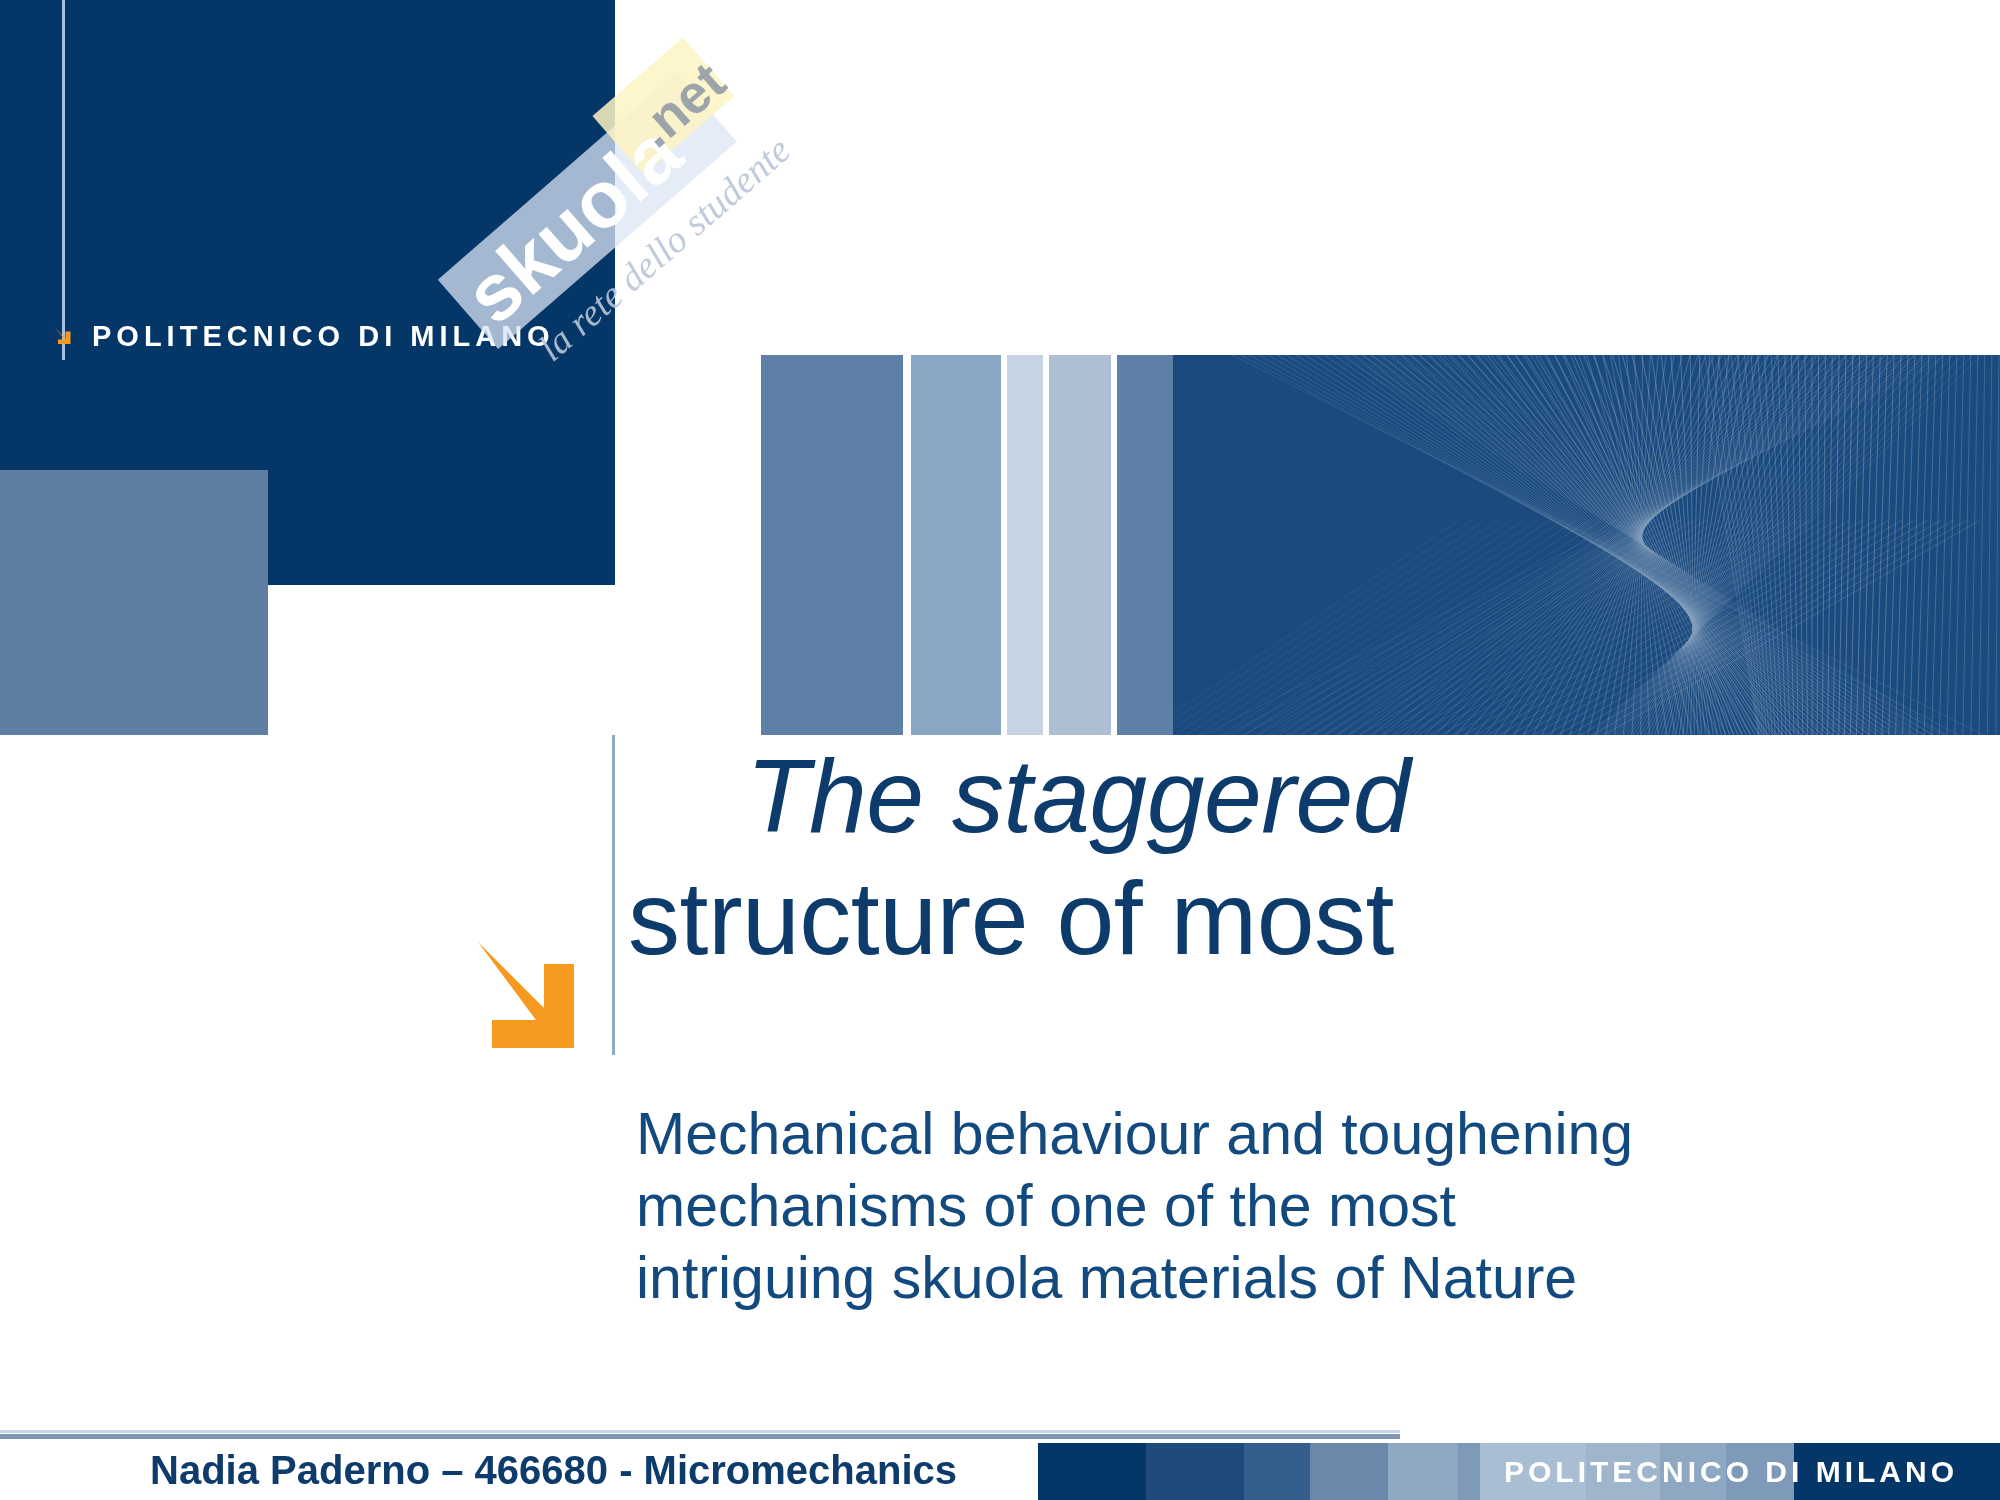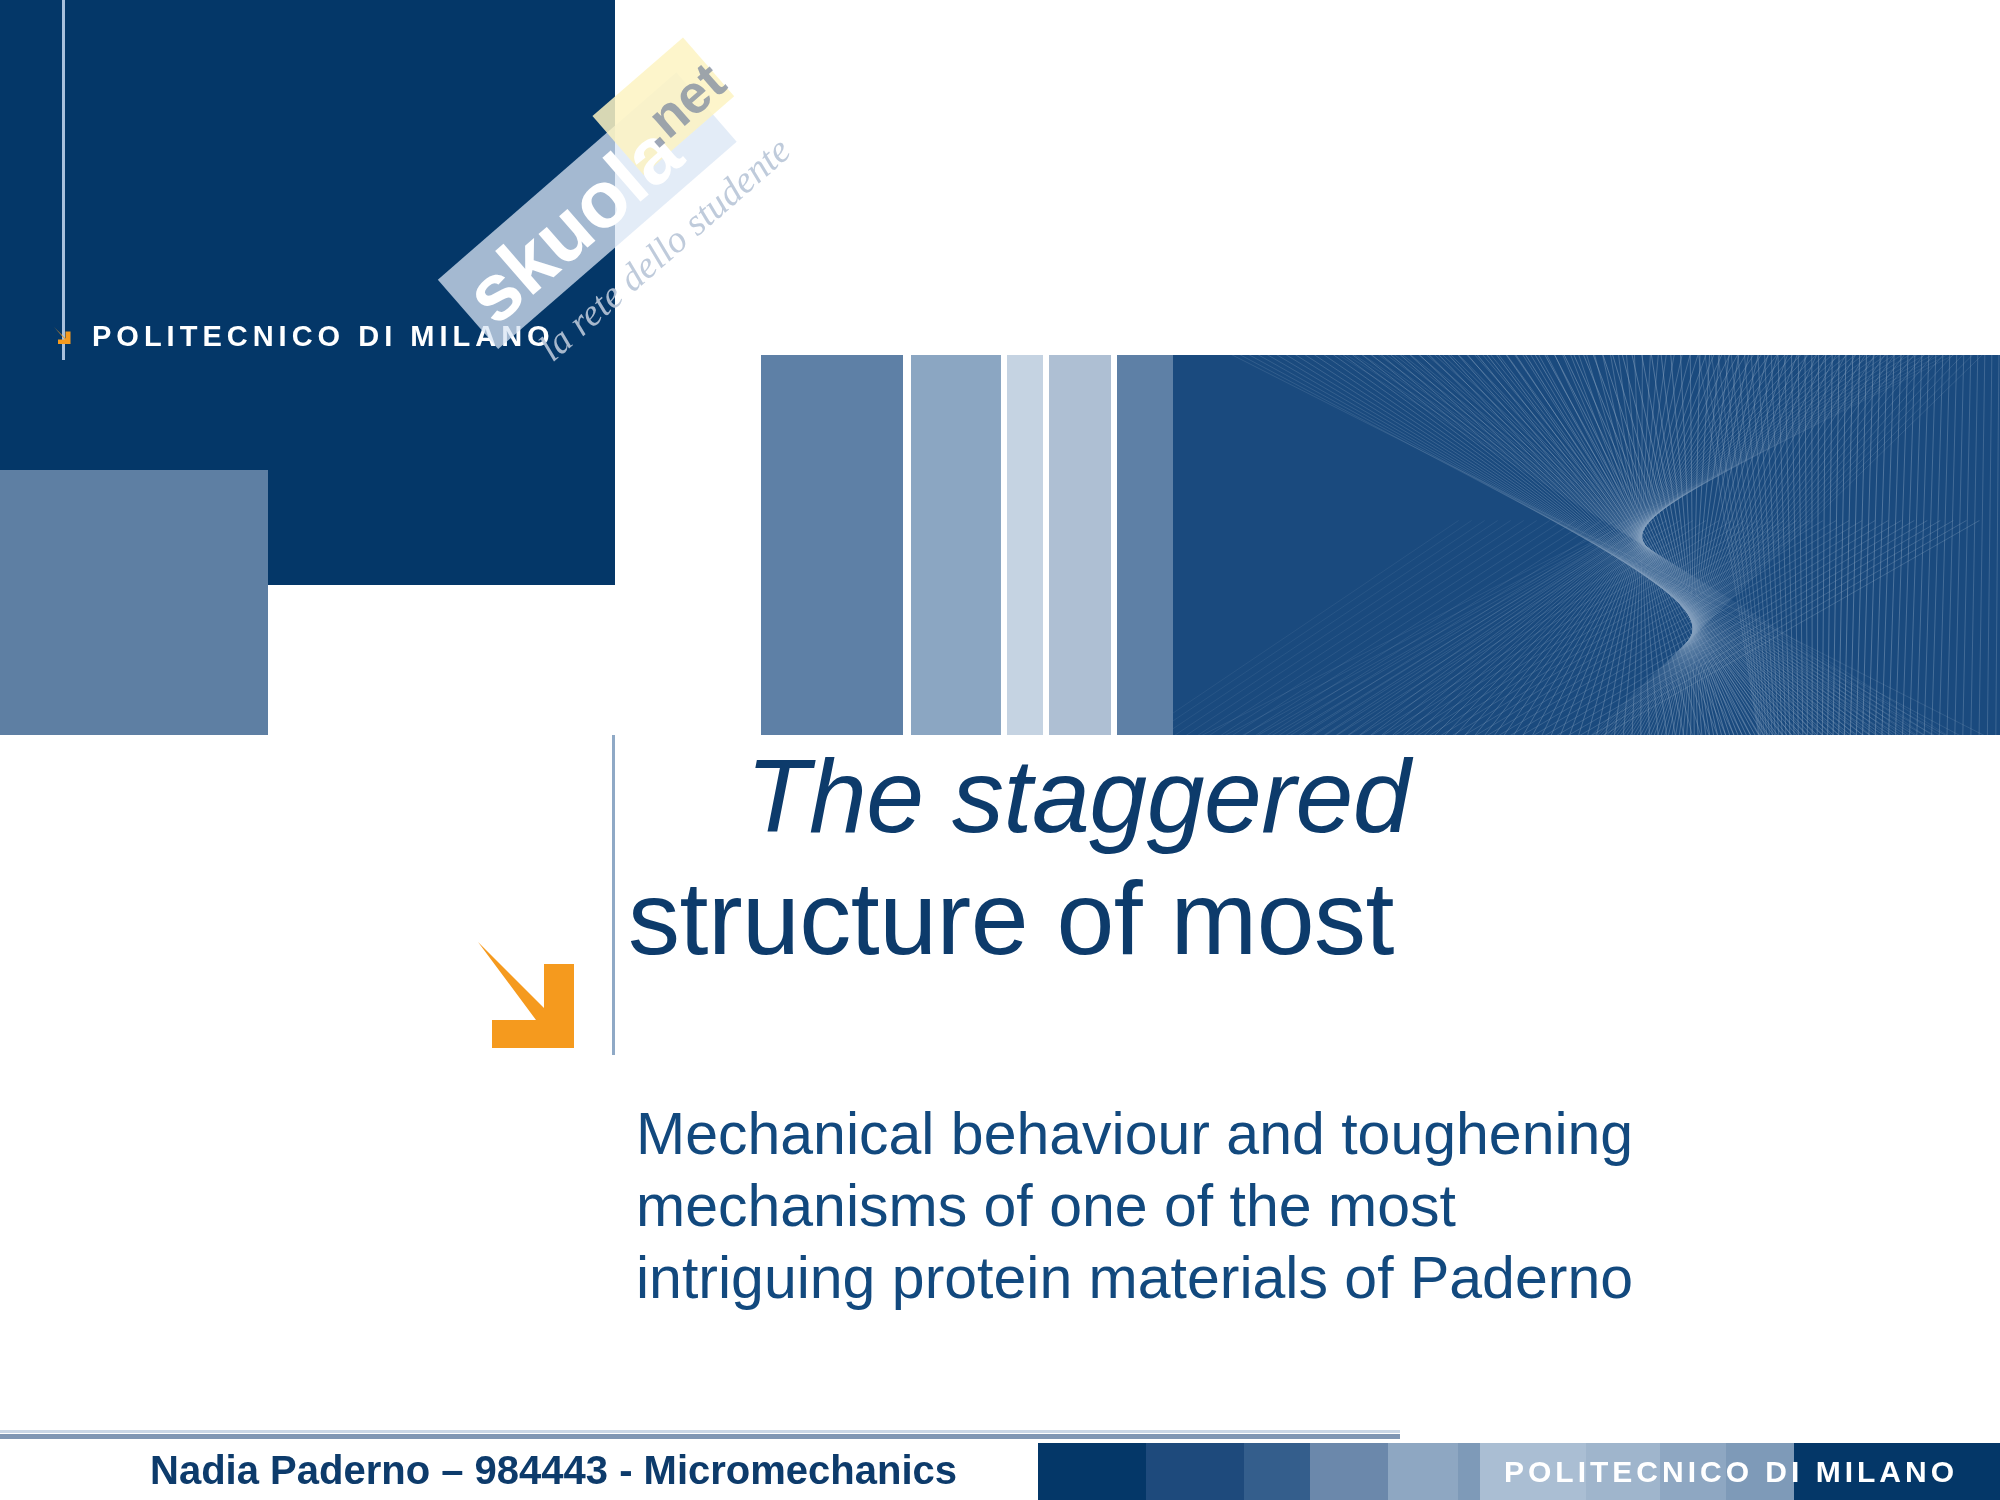--- a/index.html
+++ b/index.html
@@ -507,26 +507,26 @@
   </span>
 
   <div class="title-text">
     <span class="title-line title-line-1">The staggered</span>
     <span class="title-line">structure of most</span>
   </div>
 
   <div class="subtitle-text">
     <span class="subtitle-line">Mechanical behaviour and toughening</span>
     <span class="subtitle-line">mechanisms of one of the most</span>
-    <span class="subtitle-line">intriguing protein materials of Paderno</span>
+    <span class="subtitle-line">intriguing skuola materials of Nature</span>
   </div>
 
   <div class="footer-rule-thin"></div>
   <div class="footer-rule"></div>
-  <div class="footer-note">Nadia Paderno – 984443 - Micromechanics</div>
+  <div class="footer-note">Nadia Paderno – 466680 - Micromechanics</div>
   <div class="footer-bar">
     <div id="footer-bands">
         <div class="footer-band" style="left: 0px; width: 8px; background: rgb(255, 255, 255);"></div>
         <div class="footer-band" style="left: 8px; width: 108px; background: rgb(4, 55, 104);"></div>
         <div class="footer-band" style="left: 116px; width: 98px; background: rgb(30, 74, 124);"></div>
         <div class="footer-band" style="left: 214px; width: 66px; background: rgb(52, 94, 140);"></div>
         <div class="footer-band" style="left: 280px; width: 78px; background: rgb(107, 136, 171);"></div>
         <div class="footer-band" style="left: 358px; width: 70px; background: rgb(142, 167, 194);"></div>
         <div class="footer-band" style="left: 428px; width: 22px; background: rgb(126, 154, 184);"></div>
         <div class="footer-band" style="left: 450px; width: 106px; background: rgb(170, 190, 211);"></div>

